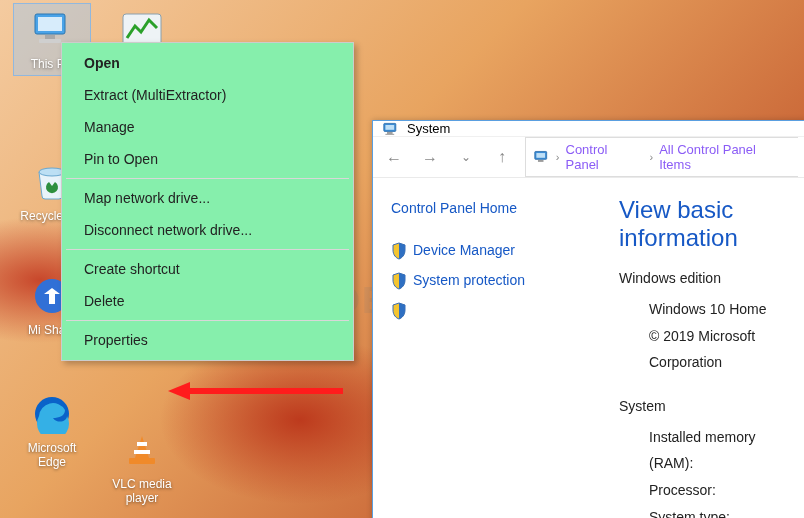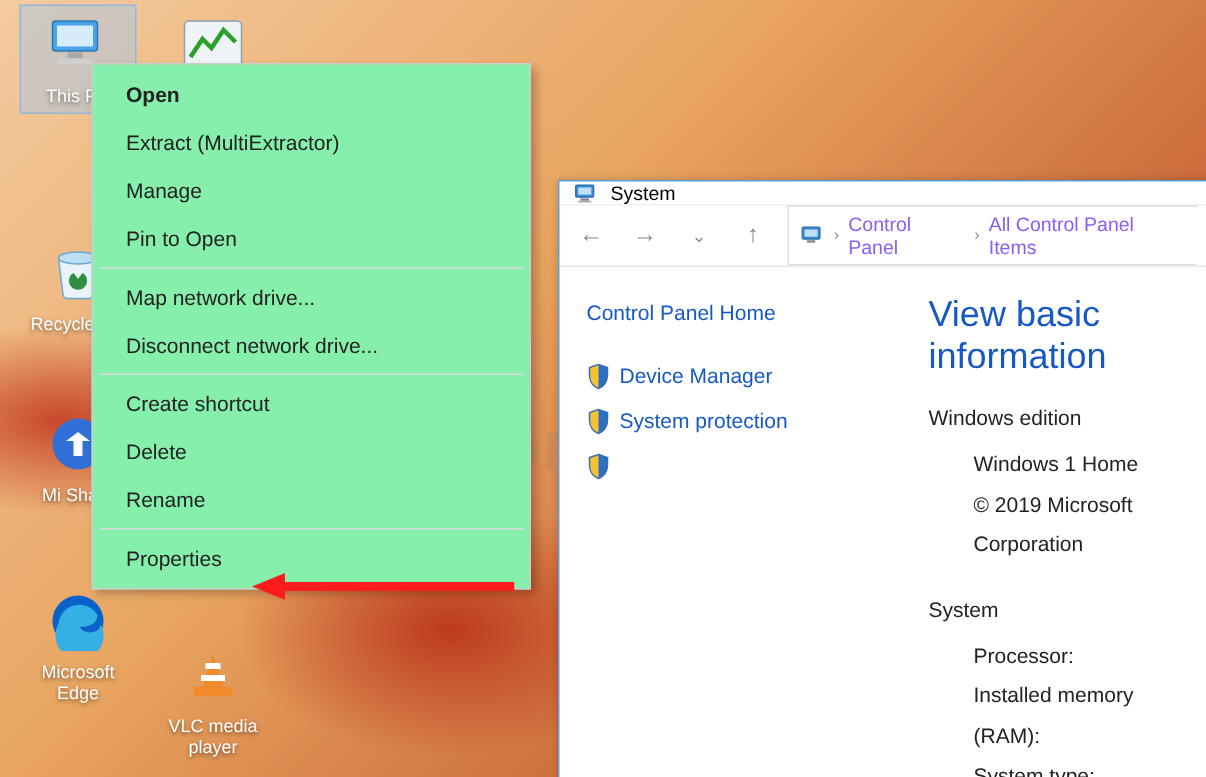--- a/index.html
+++ b/index.html
@@ -90,21 +90,20 @@
     <div class="mi bold">Open</div>
     <div class="mi">Extract (MultiExtractor)</div>
     <div class="mi">Manage</div>
     <div class="mi">Pin to Open</div>
     <hr>
     <div class="mi">Map network drive...</div>
     <div class="mi">Disconnect network drive...</div>
     <hr>
     <div class="mi">Create shortcut</div>
     <div class="mi">Delete</div>
-    <div class="mi">Rename</div>
     <hr>
     <div class="mi">Properties</div>
   </div>
 
 <svg class="arrow" viewBox="0 0 175 18">
   <line x1="15" y1="9" x2="175" y2="9" stroke="#ff1c1c" stroke-width="6"></line>
   <polygon points="0,9 22,0 22,18" fill="#ff1c1c"></polygon>
 </svg>
 
 <div class="win">
@@ -158,27 +157,27 @@
               <path d="M8 1 l6 2 v5 c0 5 -3 8 -6 9 v-16" fill="#2f6fc2"></path>
             </svg>
           </div>
         </div>
     </div>
     <div class="main">
       <h2>View basic information</h2>
       <div class="sec">
         <div class="sect">Windows edition</div>
         <div class="ind">
-          <div>Windows 1 Home</div>
+          <div>Windows 10 Home</div>
           <div>© 2019 Microsoft Corporation</div>
         </div>
       </div>
       <div class="sec">
         <div class="sect">System</div>
         <div class="ind">
+          <div>Installed memory (RAM):</div>
           <div>Processor:</div>
-          <div>Installed memory (RAM):</div>
           <div>System type:</div>
         </div>
       </div>
     </div>
   </div>
 </div>
 
 </body></html>

